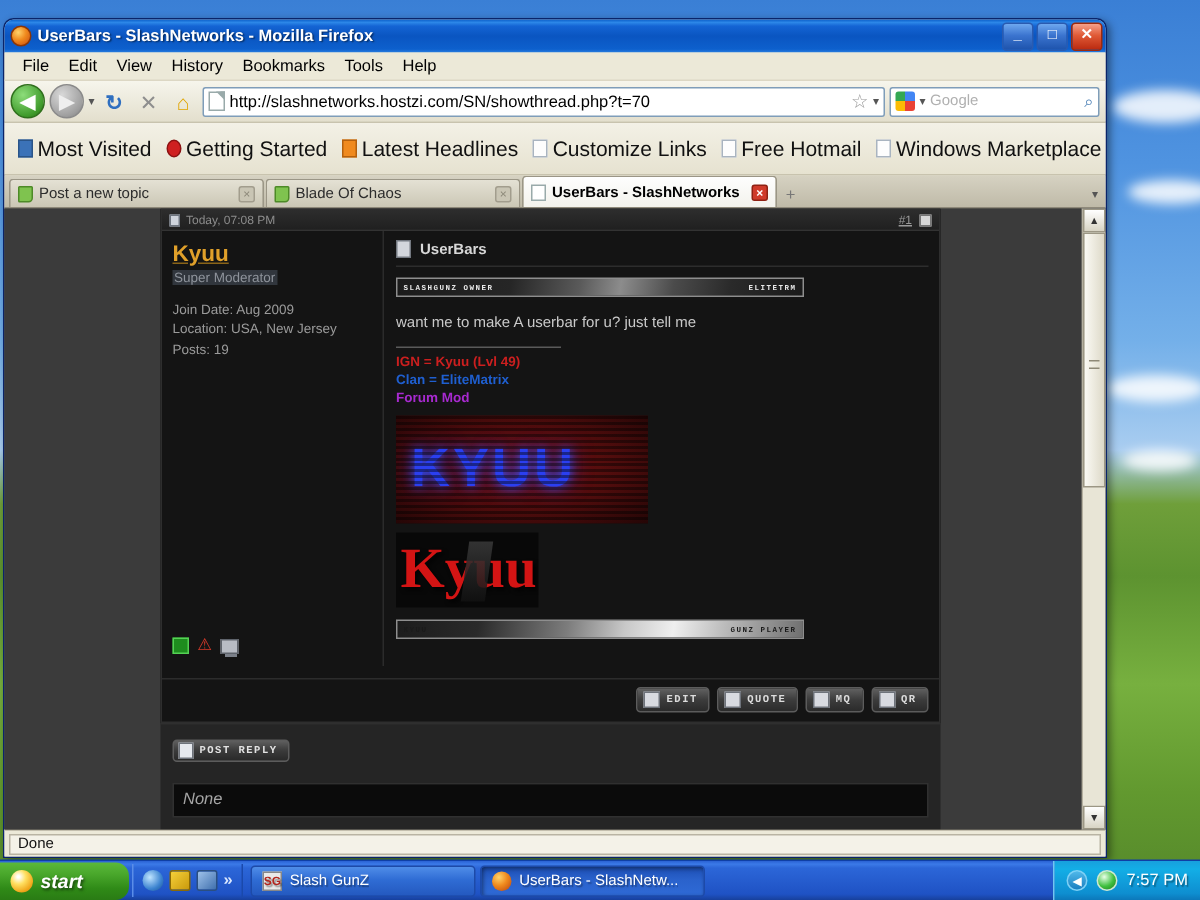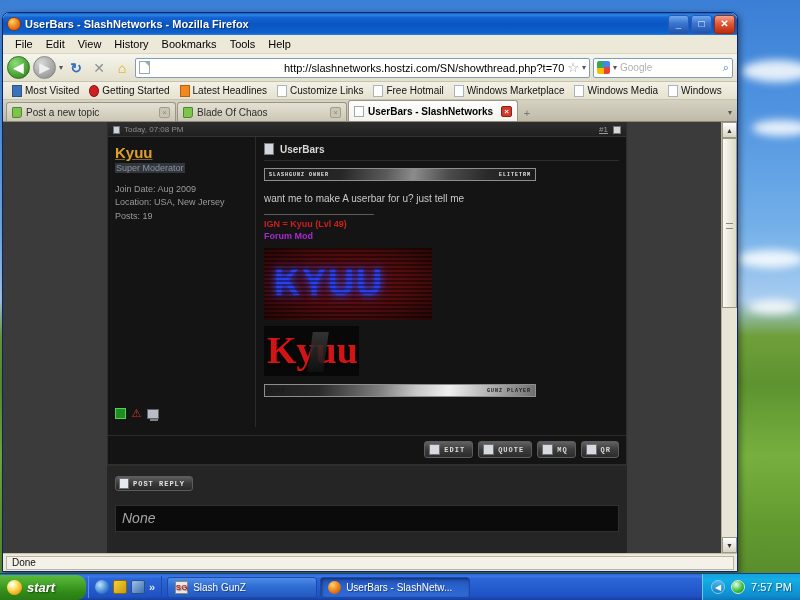--- a/index.html
+++ b/index.html
@@ -59,34 +59,34 @@
     justify-content:center;font-size:13px;font-weight:bold;color:#fff;flex:none;}
   .back{background:radial-gradient(circle at 35% 30%,#8ddd7a,#3f9a2b 70%,#276b16);border:1px solid #2f6f1c;}
   .fwd{background:radial-gradient(circle at 35% 30%,#d8d8d8,#9f9f9f 70%,#7d7d7d);border:1px solid #8a8a8a;color:#eee;}
   .navmini{font-size:8px;color:#555;flex:none;}
   .navico{width:20px;height:20px;display:flex;align-items:center;justify-content:center;
     font-size:14px;flex:none;}
   .urlbar{flex:1;height:20px;background:#fff;border:1px solid #7f9db9;border-radius:2px;
     display:flex;align-items:center;padding:0 3px;gap:3px;min-width:0;}
   .urlbar .pg{width:11px;height:13px;background:#fff;border:1px solid #9aa;flex:none;position:relative;}
   .urlbar .pg:after{content:"";position:absolute;right:-1px;top:-1px;border:3px solid transparent;border-top-color:#9aa;border-right-color:#9aa;}
-  .urltext{font-size:11px;color:#000;flex:1;white-space:nowrap;overflow:hidden;text-align:right;}
+  .urltext{font-size:11px;color:#000;flex:1;white-space:nowrap;overflow:hidden;}
   .star{color:#9a9a9a;font-size:13px;flex:none;}
   .searchbar{width:140px;height:20px;background:#fff;border:1px solid #7f9db9;border-radius:2px;
     display:flex;align-items:center;padding:0 3px;gap:3px;flex:none;}
   .gicon{width:13px;height:13px;flex:none;
     background:conic-gradient(#4285f4 0 25%, #ea4335 0 50%, #fbbc05 0 75%, #34a853 0);
     border-radius:2px;}
   .searchph{font-size:10px;color:#b0b0b0;flex:1;}
   .mag{font-size:11px;color:#4a7fb5;}
 
   .bookmarks{
-    height:18px;flex:none;display:flex;align-items:center;gap:2px;padding:0 5px;
+    height:35px;flex:none;display:flex;align-items:center;gap:2px;padding:0 5px;
     background:linear-gradient(to bottom,#f3f1e6,#e6e2d0);
-    border-bottom:1px solid #c8c3ae;font-size:10px;color:#111;overflow:hidden;
+    border-bottom:1px solid #c8c3ae;font-size:14px;color:#111;overflow:hidden;
   }
   .bm{display:flex;align-items:center;gap:3px;padding:1px 4px;white-space:nowrap;}
   .bmico{width:10px;height:12px;background:#fdfdfd;border:1px solid #a9b4c0;flex:none;}
   .bmico.blue{background:#3b72b8;border-color:#2a5488;}
   .bmico.red{background:#cf2020;border-color:#8c1212;border-radius:50%;}
   .bmico.orange{background:#f08a1e;border-color:#b4600d;}
 
   .tabstrip{
     height:22px;flex:none;display:flex;align-items:flex-end;gap:1px;
     padding-left:3px;background:linear-gradient(to bottom,#d6d2c2,#bfbaa8);
@@ -212,21 +212,21 @@
   .gobtn{width:48px;height:17px;background:linear-gradient(to bottom,#fbfbfb,#dedad0);
     border:1px solid #8a8a8a;font-size:10px;color:#000;display:flex;
     align-items:center;justify-content:center;}
 
   .tagbox{margin:6px 8px 0;border:1px solid #303030;background:#111;}
   .taghead{height:15px;background:linear-gradient(to bottom,#2d2d2d,#212121);
     display:flex;align-items:center;padding:0 6px;font-size:9px;color:#8a8a8a;
     border-bottom:1px solid #303030;}
   .taghead .edit{margin-left:auto;color:#6d6d6d;text-decoration:underline;font-size:8px;}
   .taghead .tg{text-decoration:underline;}
-  .tagbody{padding:4px 6px 5px;font-size:14px;color:#a5a5a5;font-style:italic;background:#0b0b0b;}
+  .tagbody{padding:4px 6px 5px;font-size:11px;color:#a5a5a5;font-style:italic;background:#0b0b0b;}
 
   
   .statusbar{height:18px;flex:none;background:#ece9d8;border-top:1px solid #c4bfae;
     display:flex;align-items:center;padding:0 3px;}
   .statusinner{flex:1;height:14px;border:1px solid #b9b4a3;background:#f4f2e8;
     display:flex;align-items:center;padding:0 5px;font-size:10px;color:#111;}
 
   
   #taskbar{position:absolute;left:0;bottom:0;width:800px;height:27px;
     background:linear-gradient(to bottom,#2a62d4 0%,#3b7ae8 8%,#2c66d8 18%,#1f52c4 85%,#17409c 100%);
@@ -430,20 +430,21 @@
 
               <div class="ubar one">
                 <span>SLASHGUNZ OWNER</span>
                 <span class="rt">ELITETRM</span>
               </div>
 
               <div class="ptext">want me to make A userbar for u? just tell me</div>
 
               <div class="sighr"></div>
               <div class="sigline sig1">IGN = Kyuu (Lvl 49)</div>
+              <div class="sigline sig2">Clan = EliteMatrix</div>
               <div class="sigline sig3">Forum Mod</div>
 
               <div class="bigbanner">
                 <div class="kw">KYUU</div>
                 <div class="stripes"></div>
               </div>
 
               <div class="redsig">
                 <div class="rk">Kyuu</div>
                 <div class="fig"></div>

